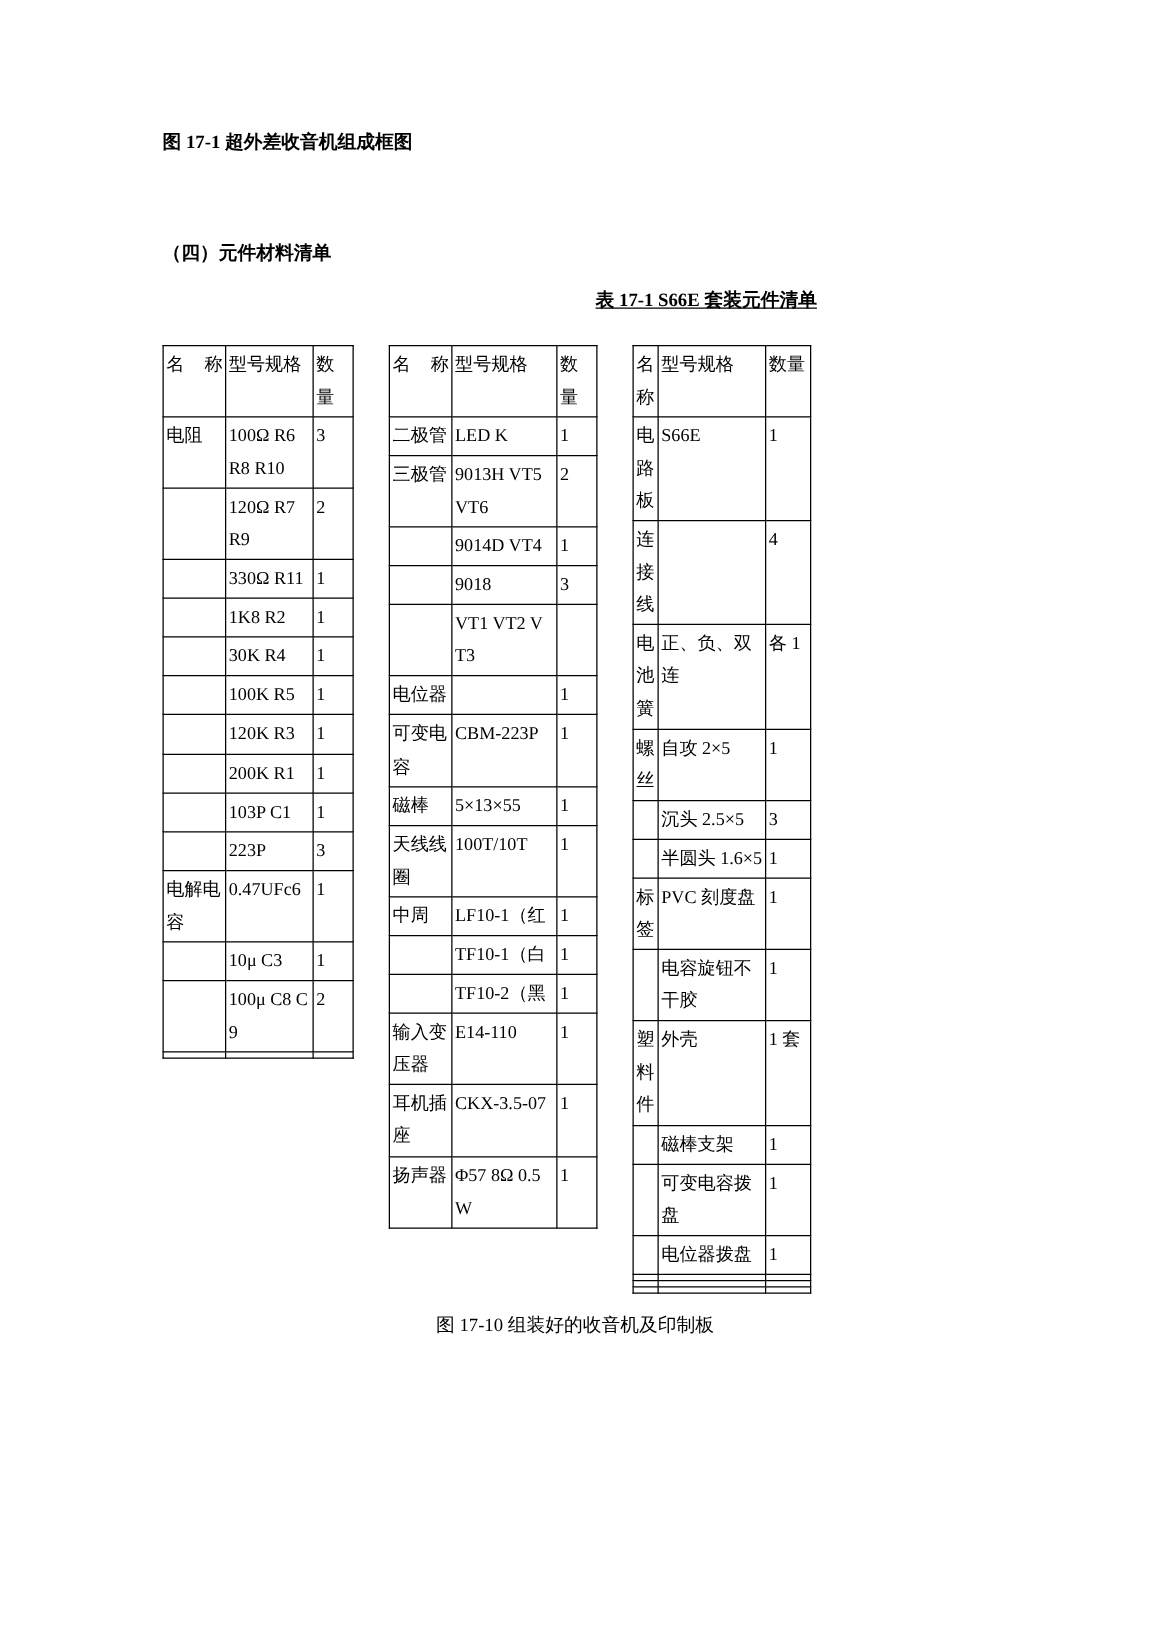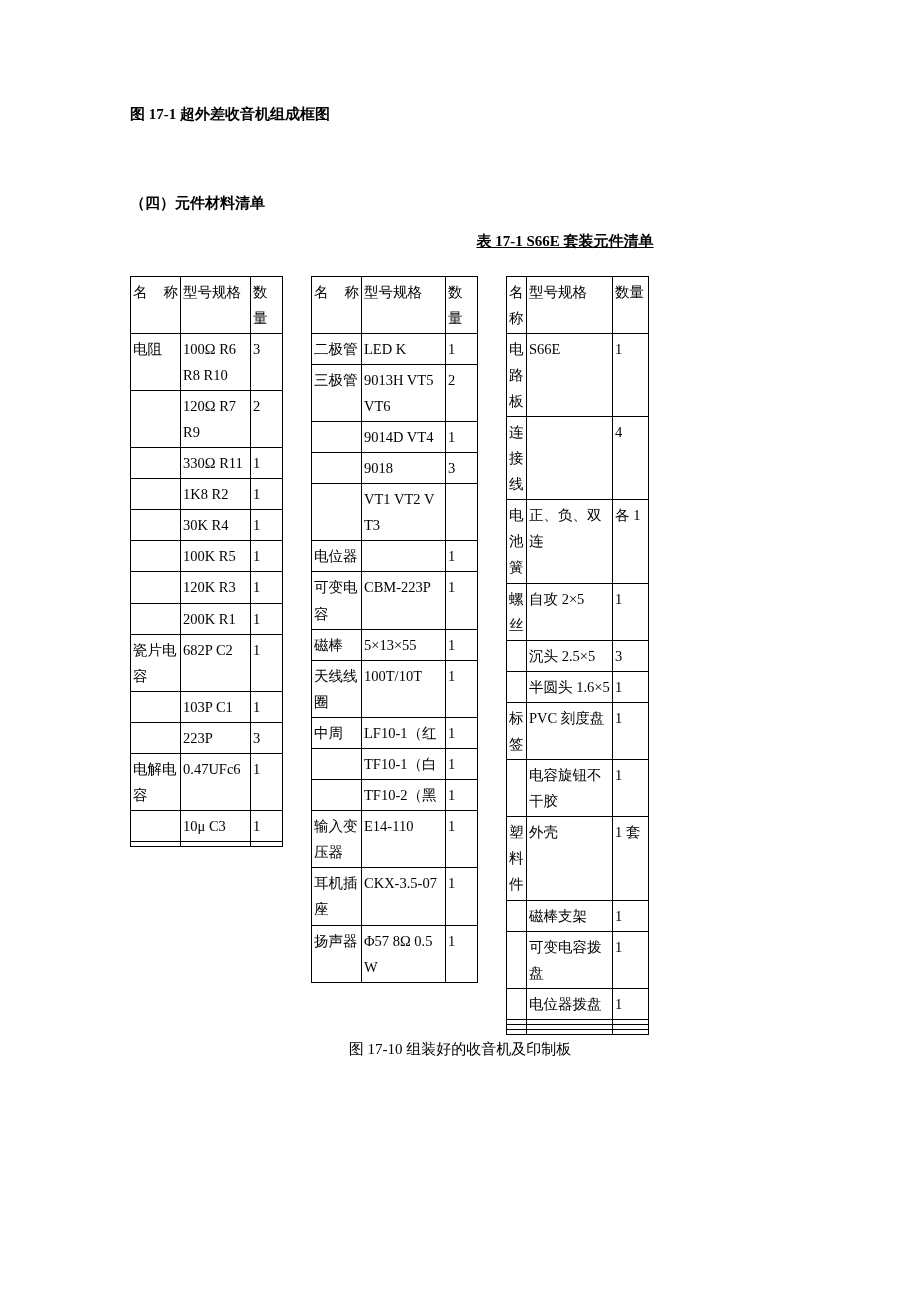--- a/index.html
+++ b/index.html
@@ -48,21 +48,21 @@
     .t1 .c2 { width: 70px; }
     .t1 .c3 { width: 32px; }
     .t2 .c1 { width: 50px; }
     .t2 .c2 { width: 84px; }
     .t2 .c3 { width: 32px; }
     .t3 .c1 { width: 20px; }
     .t3 .c2 { width: 86px; }
     .t3 .c3 { width: 36px; }
     .bottom-caption {
       text-align: center;
-      margin-top: 0;
+      margin-top: 12px;
     }
     .name-header { text-align: justify; text-align-last: justify; }
   </style>
 </head>
 <body>
 
 <div class="fig-caption">图 17-1  超外差收音机组成框图</div>
 
 <div class="section-heading">（四）元件材料清单</div>
 
@@ -116,43 +116,43 @@
           <td></td>
           <td>120K R3</td>
           <td>1</td>
         </tr>
     <tr>
           <td></td>
           <td>200K  R1</td>
           <td>1</td>
         </tr>
     <tr>
-          <td>瓷片电容</td>
-          <td>682P  C2</td>
-          <td>1</td>
-        </tr>
-    <tr>
           <td></td>
           <td>103P C1</td>
           <td>1</td>
         </tr>
     <tr>
           <td></td>
           <td>223P</td>
           <td>3</td>
         </tr>
     <tr>
           <td>电解电容</td>
           <td>0.47UFc6</td>
           <td>1</td>
         </tr>
     <tr>
           <td></td>
           <td>10μ  C3</td>
           <td>1</td>
+        </tr>
+    <tr>
+          <td></td>
+          <td>100μ  C8 C9</td>
+          <td>2</td>
         </tr>
     <tr>
           <td></td>
           <td></td>
           <td></td>
         </tr>
   </tbody>
     </table>
 
   <table class="t2">

